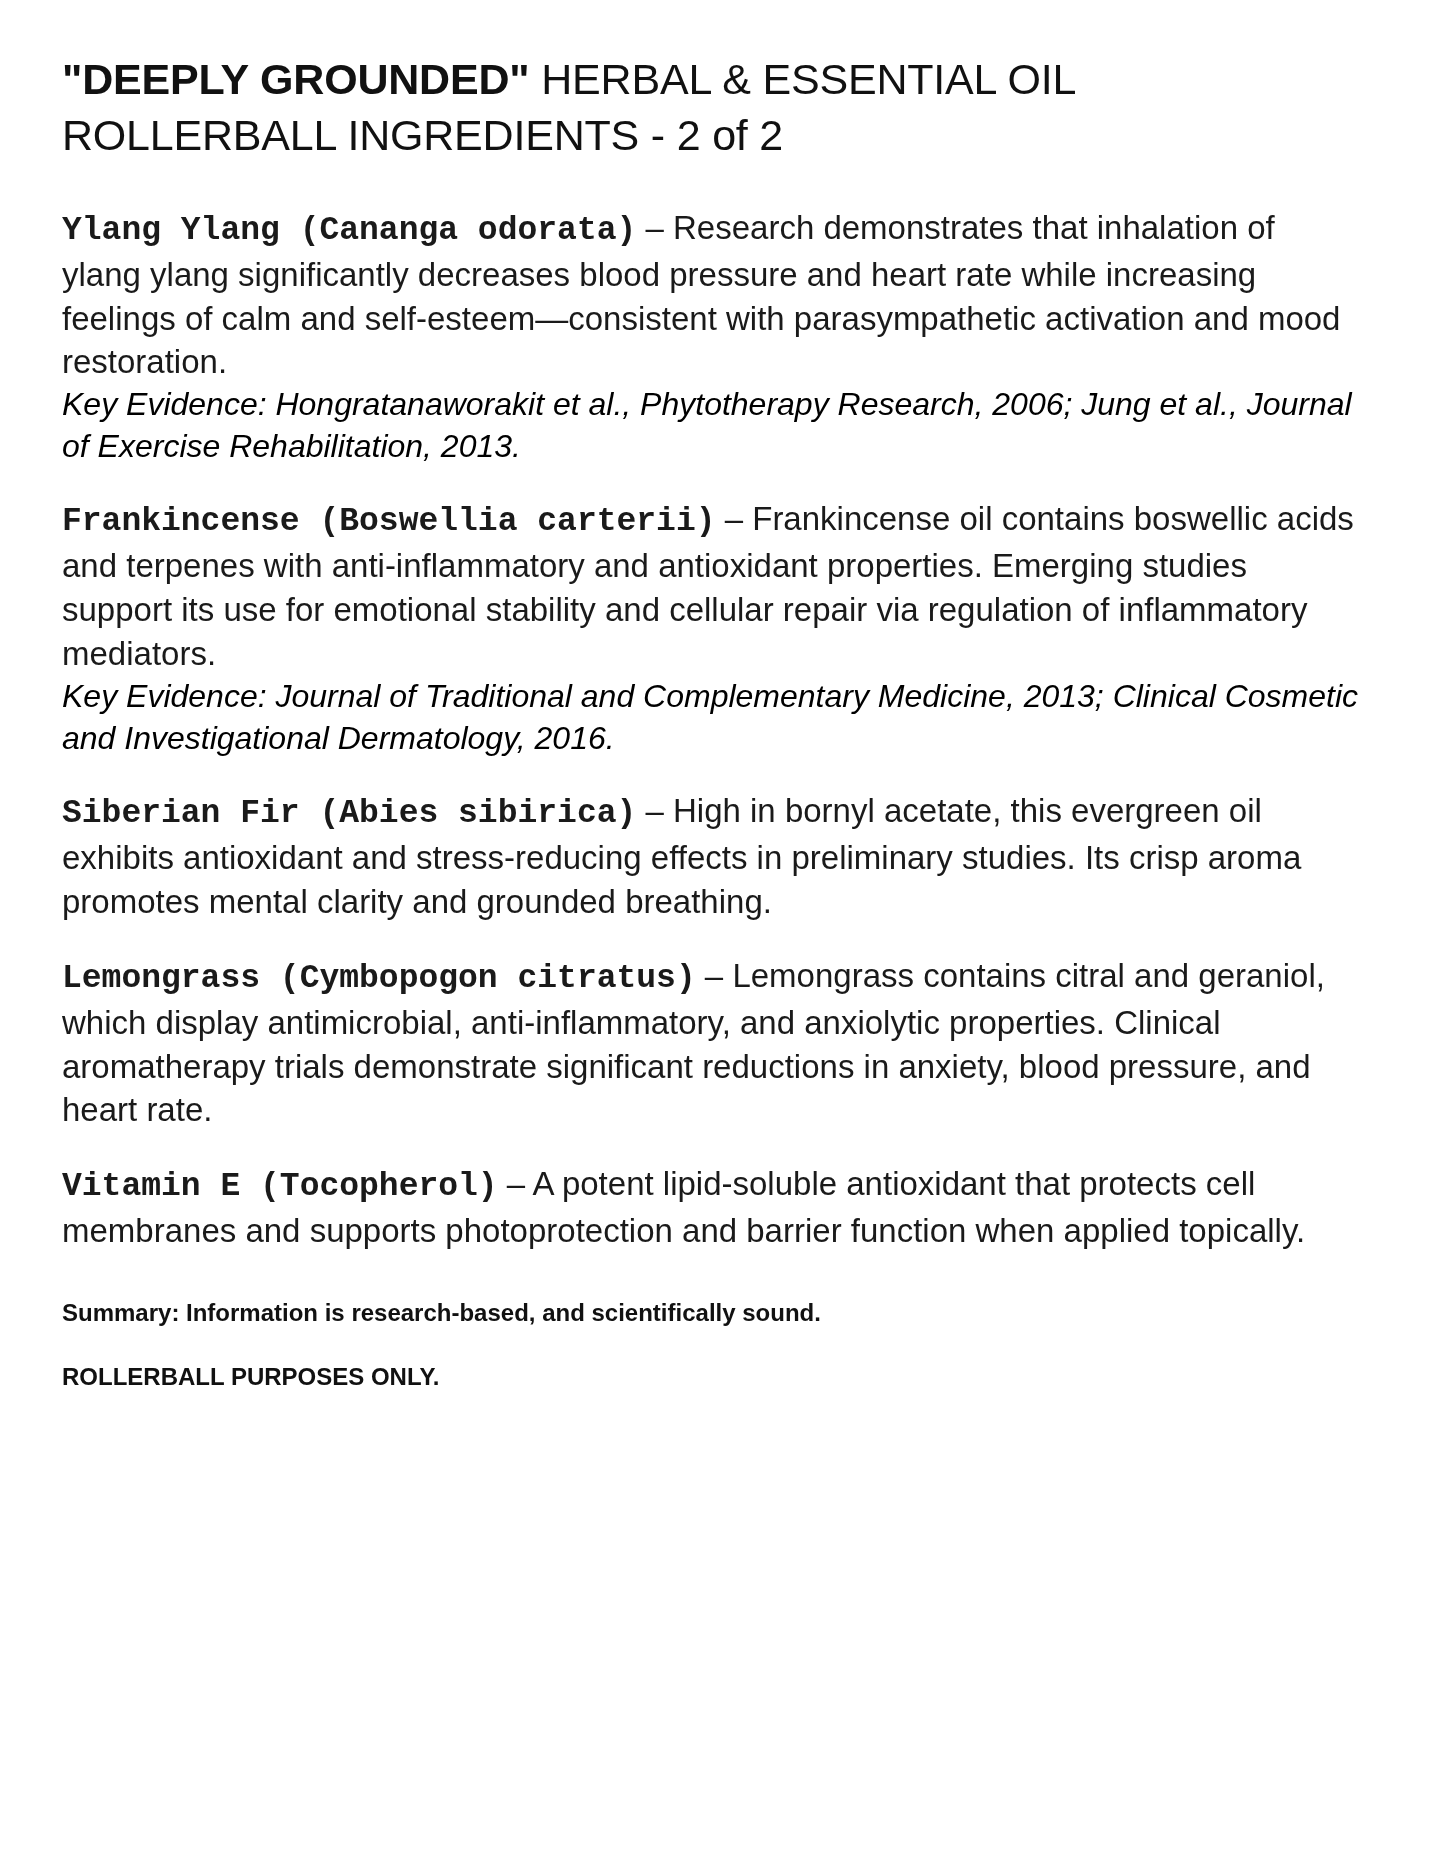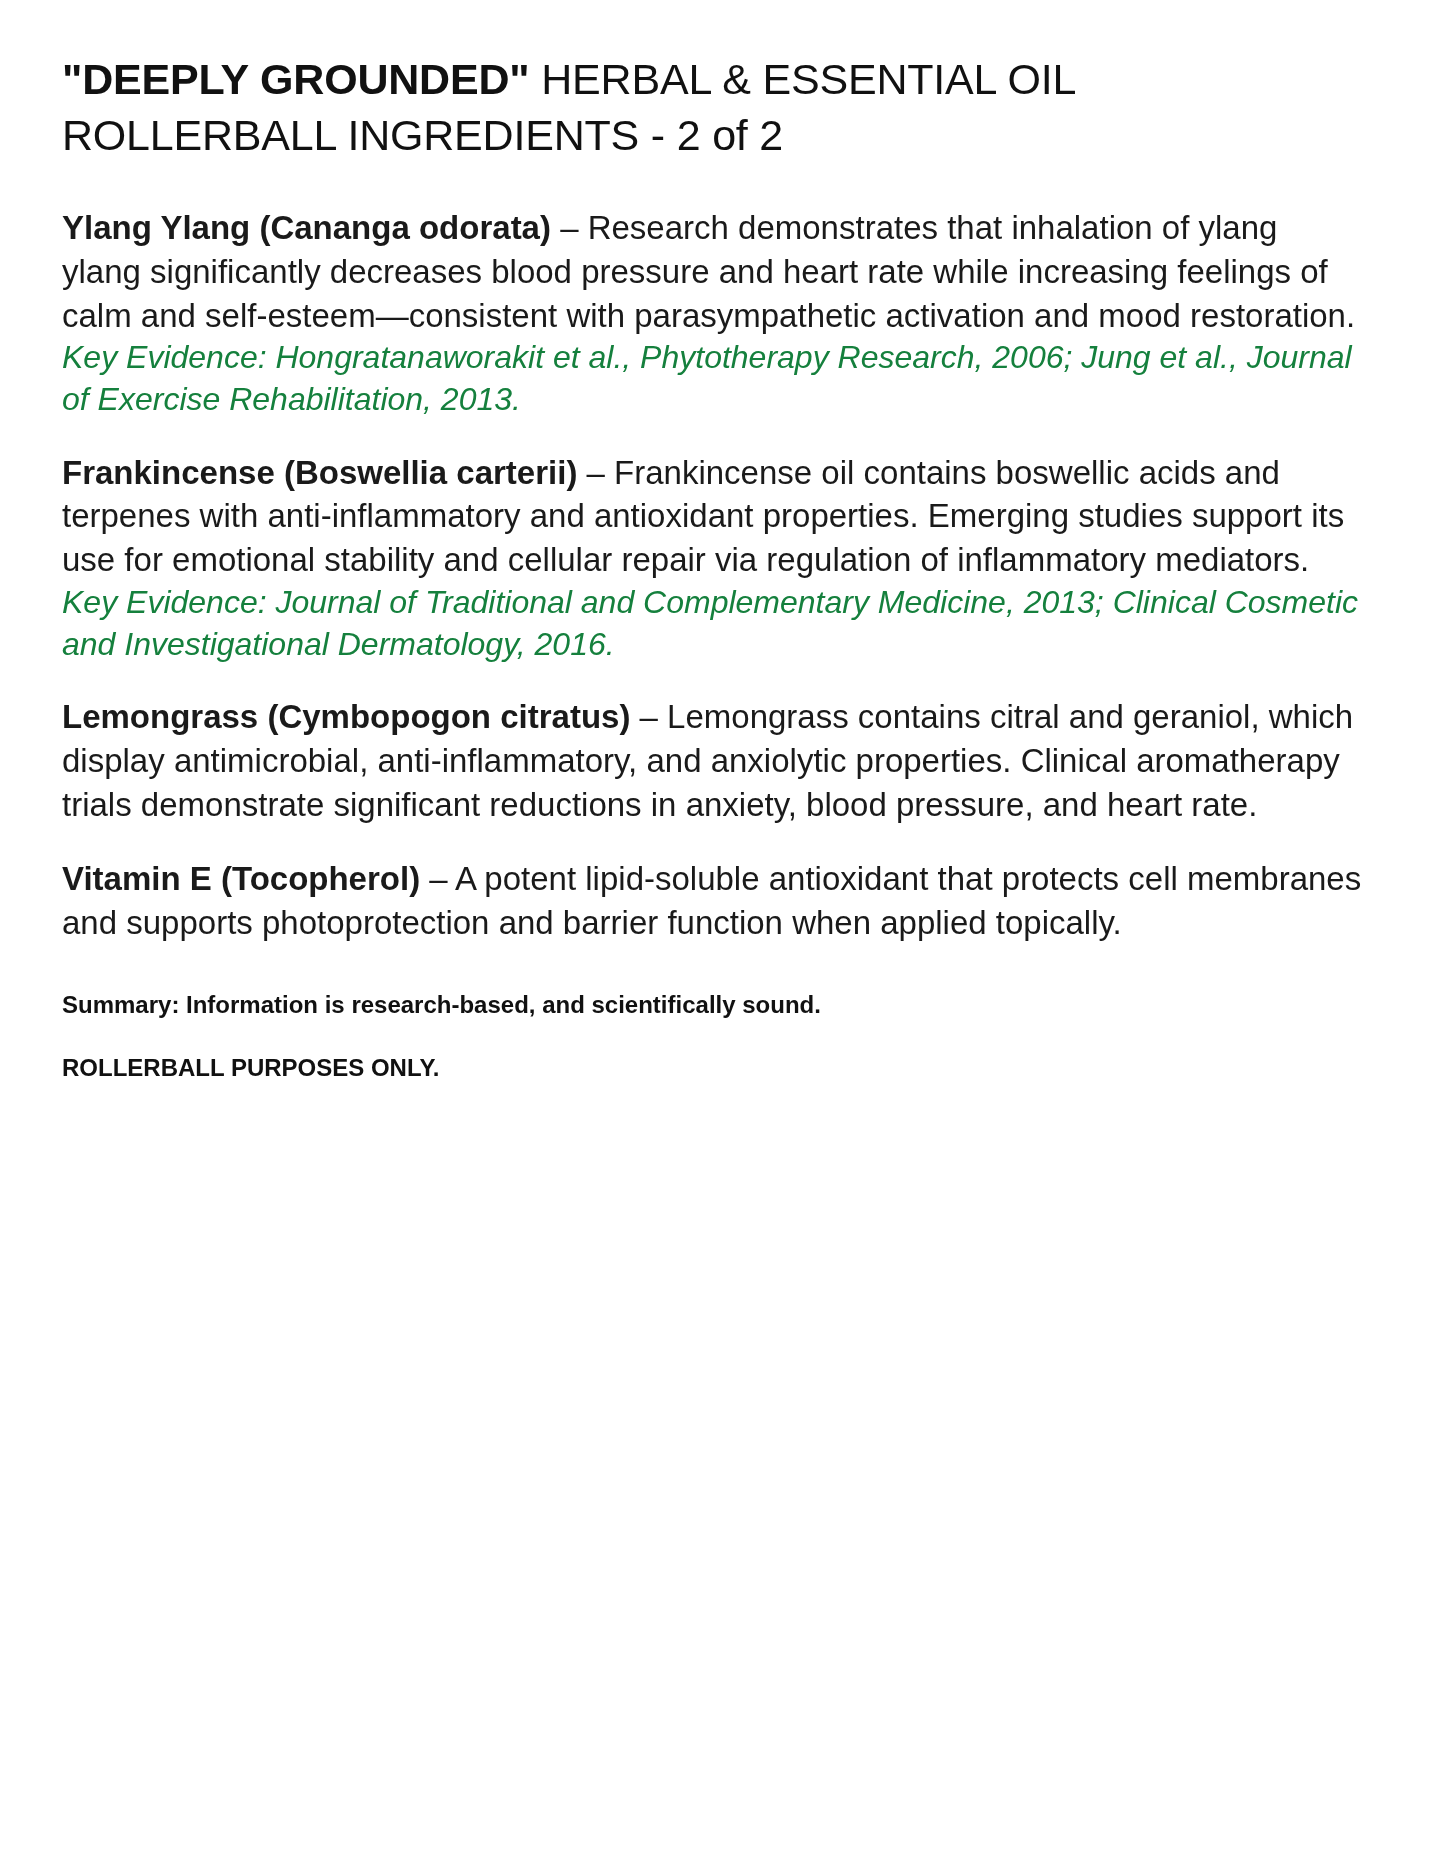--- a/index.html
+++ b/index.html
@@ -40,26 +40,27 @@
   .entry-body {
     font-size: 33px;
     line-height: 1.33;
     font-weight: 400;
     color: #1a1a1a;
     margin: 0;
     text-align: left;
   }
   .entry-body .name {
     font-weight: 700;
+    font-family: Liberation Mono, monospace;
   }
   .evidence {
     font-size: 32px;
     line-height: 1.30;
     font-style: italic;
-    color: #15803d;
+    color: #000000;
     margin: 0;
   }
   .closing {
     font-size: 24px;
     line-height: 1.32;
     font-weight: 700;
     color: #111111;
     margin: 0 0 32px 0;
   }
   .closing.last {
@@ -86,20 +87,23 @@
   </div>
 
   <div class="entry">
     <p class="entry-body">
       <span class="name">Frankincense (Boswellia carterii)</span><span> – </span><span>Frankincense oil contains boswellic acids and terpenes with anti-inflammatory and antioxidant properties. Emerging studies support its use for emotional stability and cellular repair via regulation of inflammatory mediators.</span>
     </p>
     <p class="evidence">Key Evidence: Journal of Traditional and Complementary Medicine, 2013; Clinical Cosmetic and Investigational Dermatology, 2016.</p>
   </div>
 
   <div class="entry">
+    <p class="entry-body">
+      <span class="name">Siberian Fir (Abies sibirica)</span><span> – </span><span>High in bornyl acetate, this evergreen oil exhibits antioxidant and stress-reducing effects in preliminary studies. Its crisp aroma promotes mental clarity and grounded breathing.</span>
+    </p>
   </div>
 
   <div class="entry">
     <p class="entry-body">
       <span class="name">Lemongrass (Cymbopogon citratus)</span><span> – </span><span>Lemongrass contains citral and geraniol, which display antimicrobial, anti-inflammatory, and anxiolytic properties. Clinical aromatherapy trials demonstrate significant reductions in anxiety, blood pressure, and heart rate.</span>
     </p>
   </div>
 
   <div class="entry">
     <p class="entry-body">

